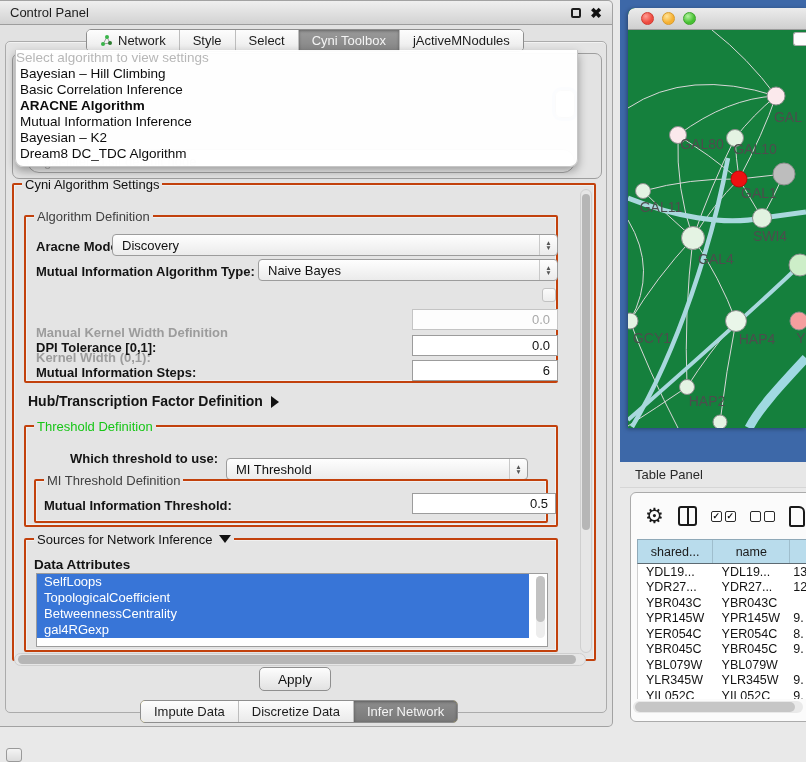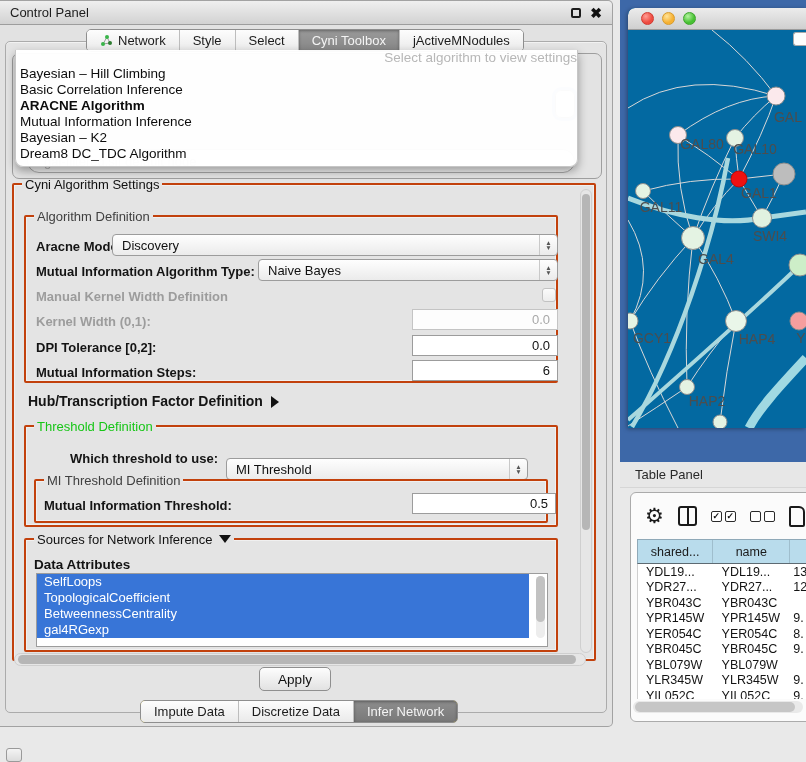--- a/index.html
+++ b/index.html
@@ -40,34 +40,34 @@
         border:1px solid #a6a6a6; border-radius:12px; background:#f0f0f0;
         display:flex; align-items:center; padding-left:16px; font-size:13px; color:#b0b0b0; }
   #focus-spinner { position:absolute; right:26px; top:36px; width:20px; height:28px;
         border-radius:6px; background:linear-gradient(#fdfdfd,#e4e4e4); border:1px solid #888;
         box-shadow:0 0 0 3px rgba(96,150,224,.75); }
 
   
   #algo-dropdown { position:absolute; left:15px; top:49px; width:563px; z-index:10;
         background:rgba(255,255,255,.97); border:1px solid #c6c6c6; border-top:none;
         border-radius:0 0 8px 8px; box-shadow:0 4px 10px rgba(0,0,0,.35); padding-bottom:4px; }
-  #algo-prompt { font-size:13.5px; color:#b7b7b7; text-align:right; height:16px; line-height:16px; }
+  #algo-prompt { font-size:13.5px; color:#b7b7b7; text-align:left; height:16px; line-height:16px; }
   .algo-item { font-size:13.5px; color:#0c0c0c; height:16px; line-height:16px; padding-left:4px; white-space:nowrap; }
   .algo-item.bold { font-weight:bold; }
 
   
   .group { position:absolute; border:2px solid #c2410c; border-radius:2px;
         box-shadow:inset 0 0 0 1px #f0f0f0; }
   .legend { position:absolute; top:-8px; left:8px; background:#e4e4e4; padding:0 3px;
         font-size:13px; color:#111; white-space:nowrap; }
   .legend.blue { color:#404040; }
   .legend.green { color:#17c617; }
 
   .lbl { position:absolute; font-size:13px; font-weight:bold; color:#141414; white-space:nowrap; }
-  .lbl.dis { color:#9c9c9c; }
+  .lbl.dis { color:#9c9c9c;margin-top:36px; }
 
   .combo { position:absolute; background:linear-gradient(#fefefe,#ebebeb); border:1px solid #9c9c9c;
         border-radius:4px; display:flex; align-items:center; font-size:13px; color:#111;
         padding-left:9px; height:22px; }
   .combo .arrows { margin-left:auto; width:18px; height:100%; display:flex; flex-direction:column;
         align-items:center; justify-content:center; color:#555; font-size:6.5px; line-height:5px;
         border-left:1px solid #c9c9c9; }
   .tfield { position:absolute; background:#fff; border:1px solid #9c9c9c; height:21px;
         font-size:13px; color:#111; display:flex; align-items:center; justify-content:flex-end; padding:0 7px; }
   .tfield.dis { color:#a8a8a8; border-color:#c4c4c4; background:#fdfdfd; }
@@ -100,21 +100,21 @@
         background:linear-gradient(#fdfdfd,#e2e2e2); border:1px solid #8f8f8f; border-radius:5px;
         font-size:13.5px; color:#111; display:flex; align-items:center; justify-content:center; z-index:3; }
 
   #bottom-tab-bar { position:absolute; left:140px; top:699px; height:23px; display:flex; z-index:6;
         background:#fde047; border:1px solid #8e8e8e; border-radius:5px; overflow:hidden; }
   #bottom-tab-bar .seg.selected { background:linear-gradient(#8d8d8d,#797979); }
 
   
   #desktop-blue { position:absolute; left:620px; top:0; width:186px; height:462px; }
   #net-window { position:absolute; left:628px; top:8px; width:178px; height:420px;
-        background:#0369a1; border-radius:7px 0 0 0; box-shadow:-1px 1px 4px rgba(0,0,0,.35); overflow:hidden; }
+        background:#15803d; border-radius:7px 0 0 0; box-shadow:-1px 1px 4px rgba(0,0,0,.35); overflow:hidden; }
   #net-titlebar { position:absolute; left:0; top:0; right:0; height:22px;
         background:linear-gradient(#ececec,#cfcfcf); border-bottom:1px solid #9b9b9b;
         border-radius:7px 0 0 0; display:flex; align-items:center; padding-left:13px; gap:8px; }
   .tl { width:13px; height:13px; border-radius:50%; }
   .tl.red { background:radial-gradient(circle at 35% 30%, #ff9d94, #ee4b40 60%); border:1px solid #cf3a31; }
   .tl.yellow { background:radial-gradient(circle at 35% 30%, #ffe49a, #f6b133 60%); border:1px solid #d headache; border:1px solid #d79b2c; }
   .tl.green { background:radial-gradient(circle at 35% 30%, #b4f3a0, #47c133 60%); border:1px solid #3da42c; }
   #net-canvas { position:absolute; left:0; top:22px; width:178px; height:398px; }
   #net-sb-frag { position:absolute; right:0; top:24px; width:13px; height:14px; background:#fdfdfd;
         border:1px solid #aaa; border-right:none; border-radius:3px 0 0 3px; }
@@ -231,21 +231,21 @@
           <span>▲</span>
           <span>▼</span>
         </span>
     </div>
     <span class="lbl dis" style="left:36px; top:288px;">Manual Kernel Width Definition</span>
     <span class="checkbox" style="left:542px; top:287px;"></span>
     <span class="lbl dis" style="left:36px; top:313px;">Kernel Width (0,1):</span>
     <div class="tfield dis" style="left:412px; top:308px; width:146px;">
       <span>0.0</span>
     </div>
-    <span class="lbl" style="left:36px; top:339px;">DPI Tolerance [0,2]:</span>
+    <span class="lbl" style="left:36px; top:339px;">DPI Tolerance [0,1]:</span>
     <div class="tfield" style="left:412px; top:334px; width:146px;">
       <span>0.0</span>
     </div>
     <span class="lbl" style="left:36px; top:364px;">Mutual Information Steps:</span>
     <div class="tfield" style="left:412px; top:359px; width:146px;">
       <span>6</span>
     </div>
 
     <div id="expander">
       <span>Hub/Transcription Factor Definition</span><span class="tri-right"></span>

